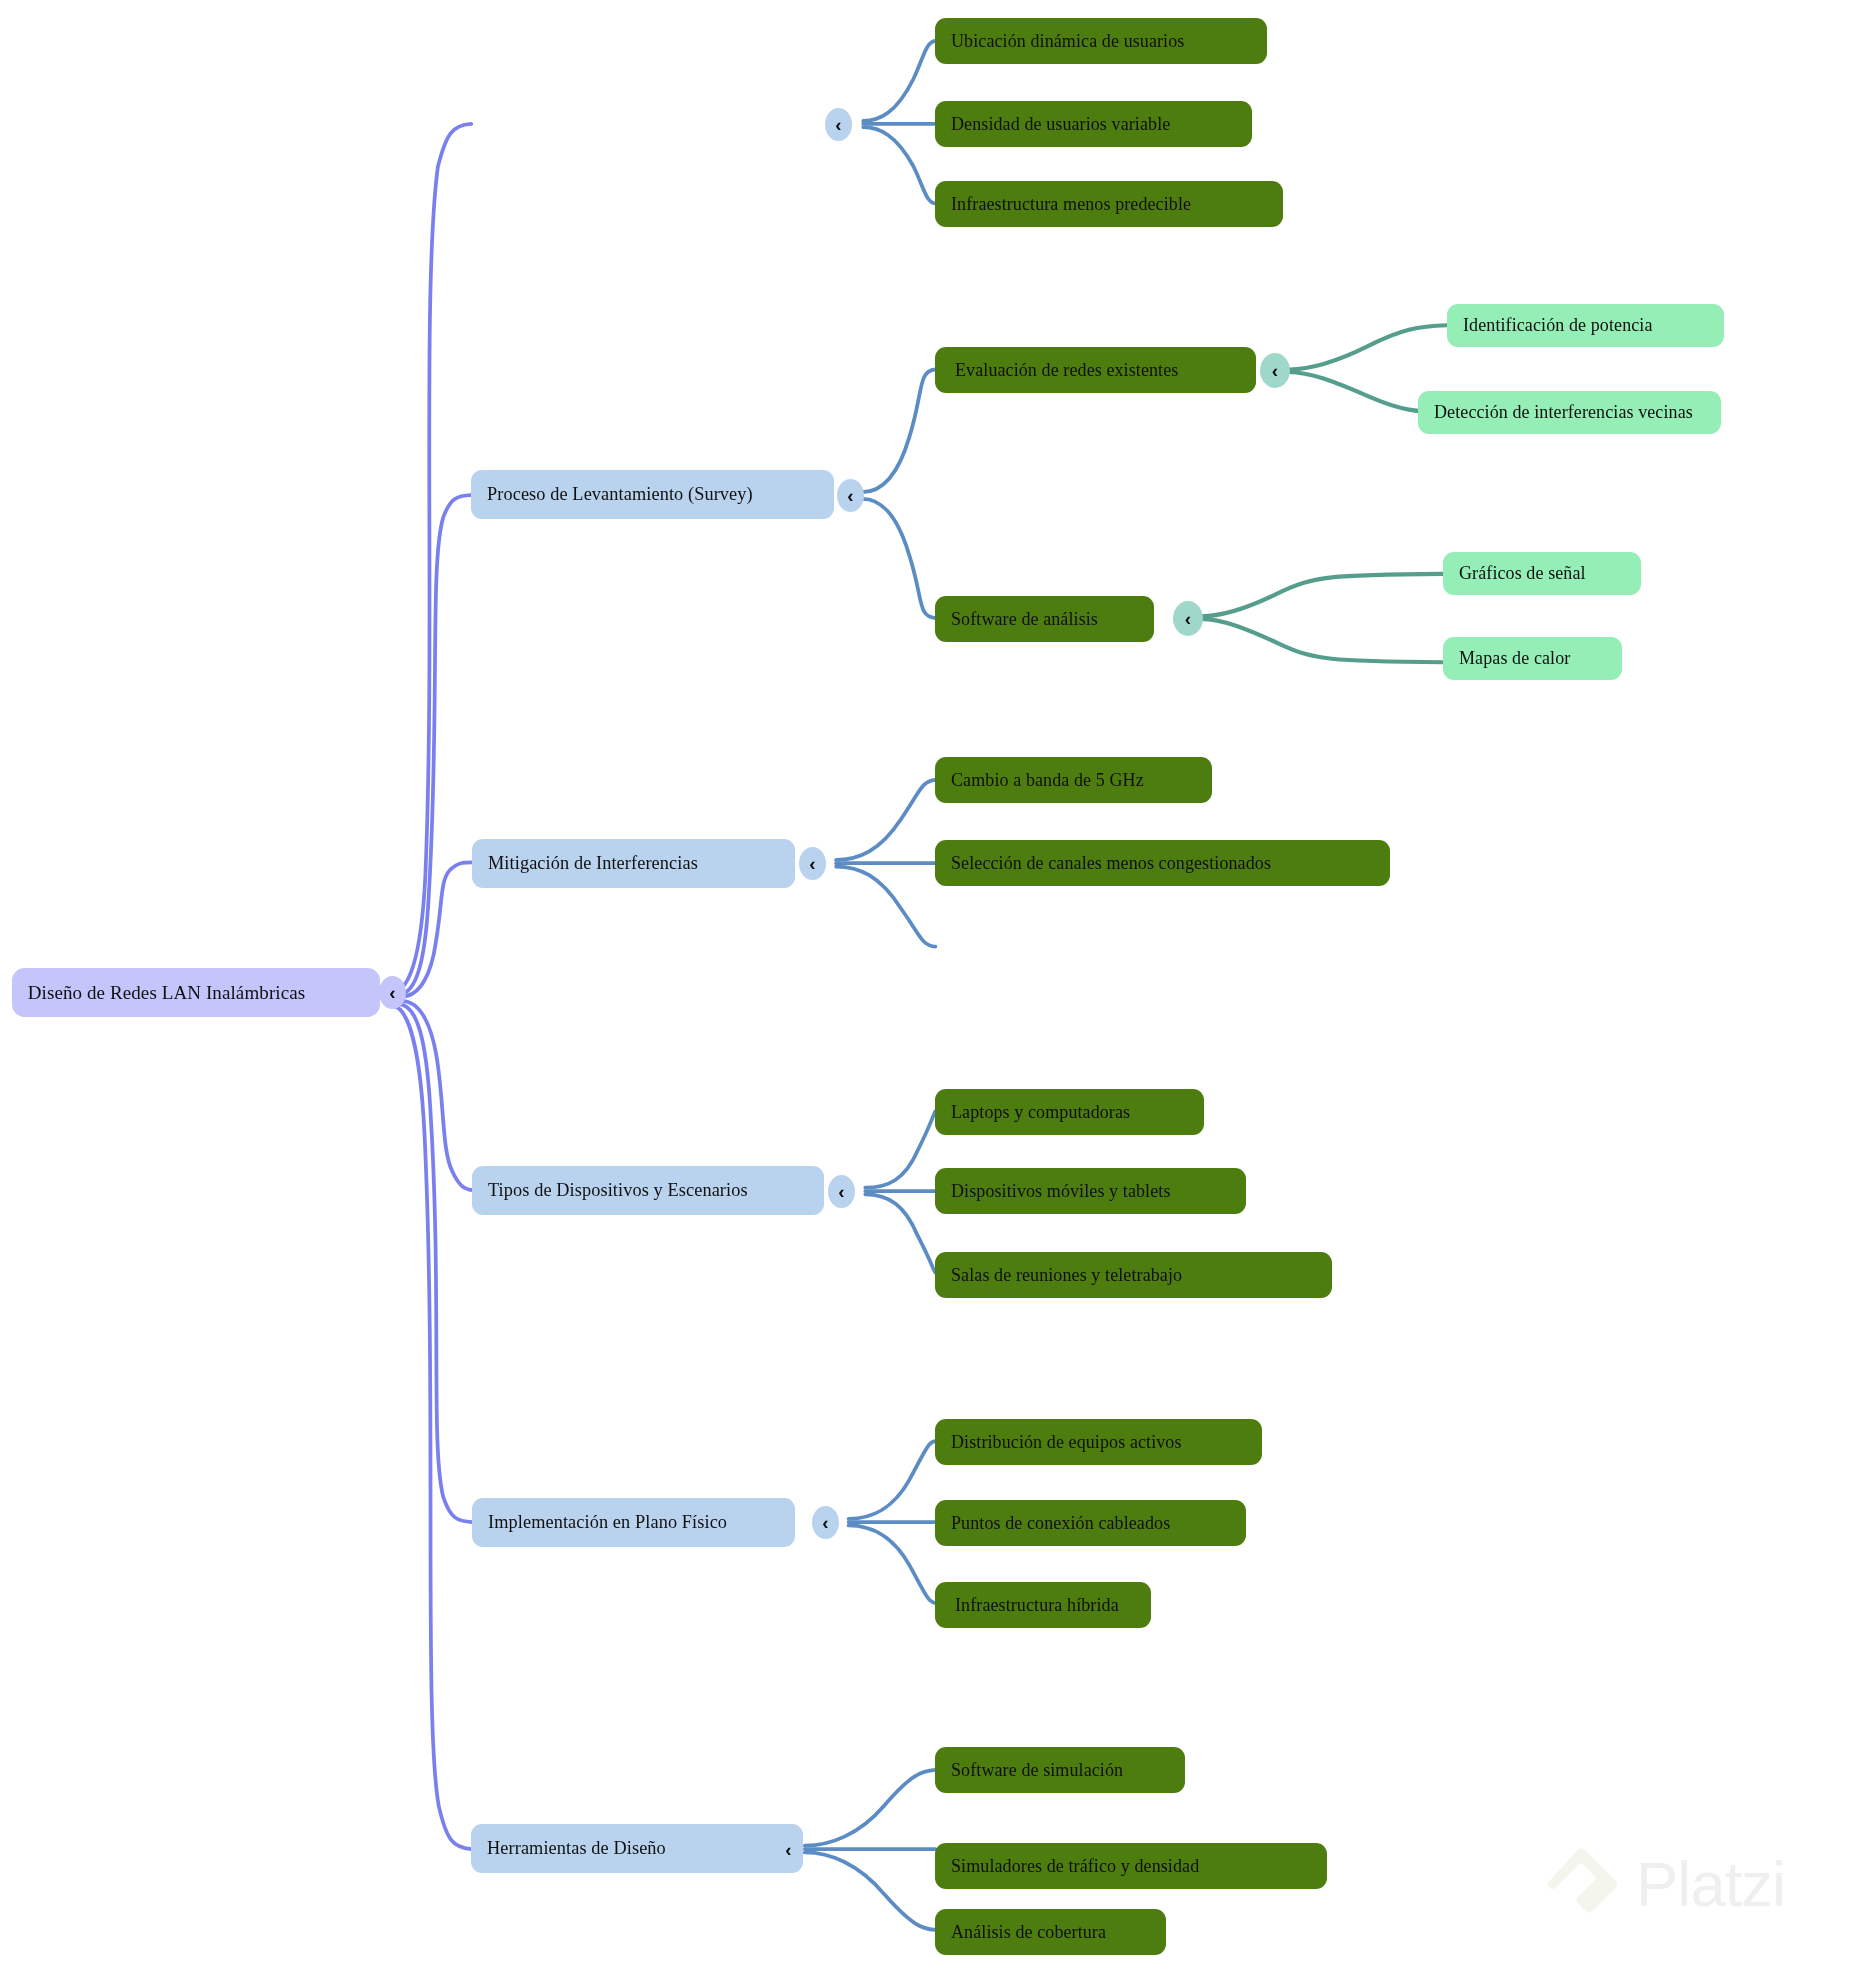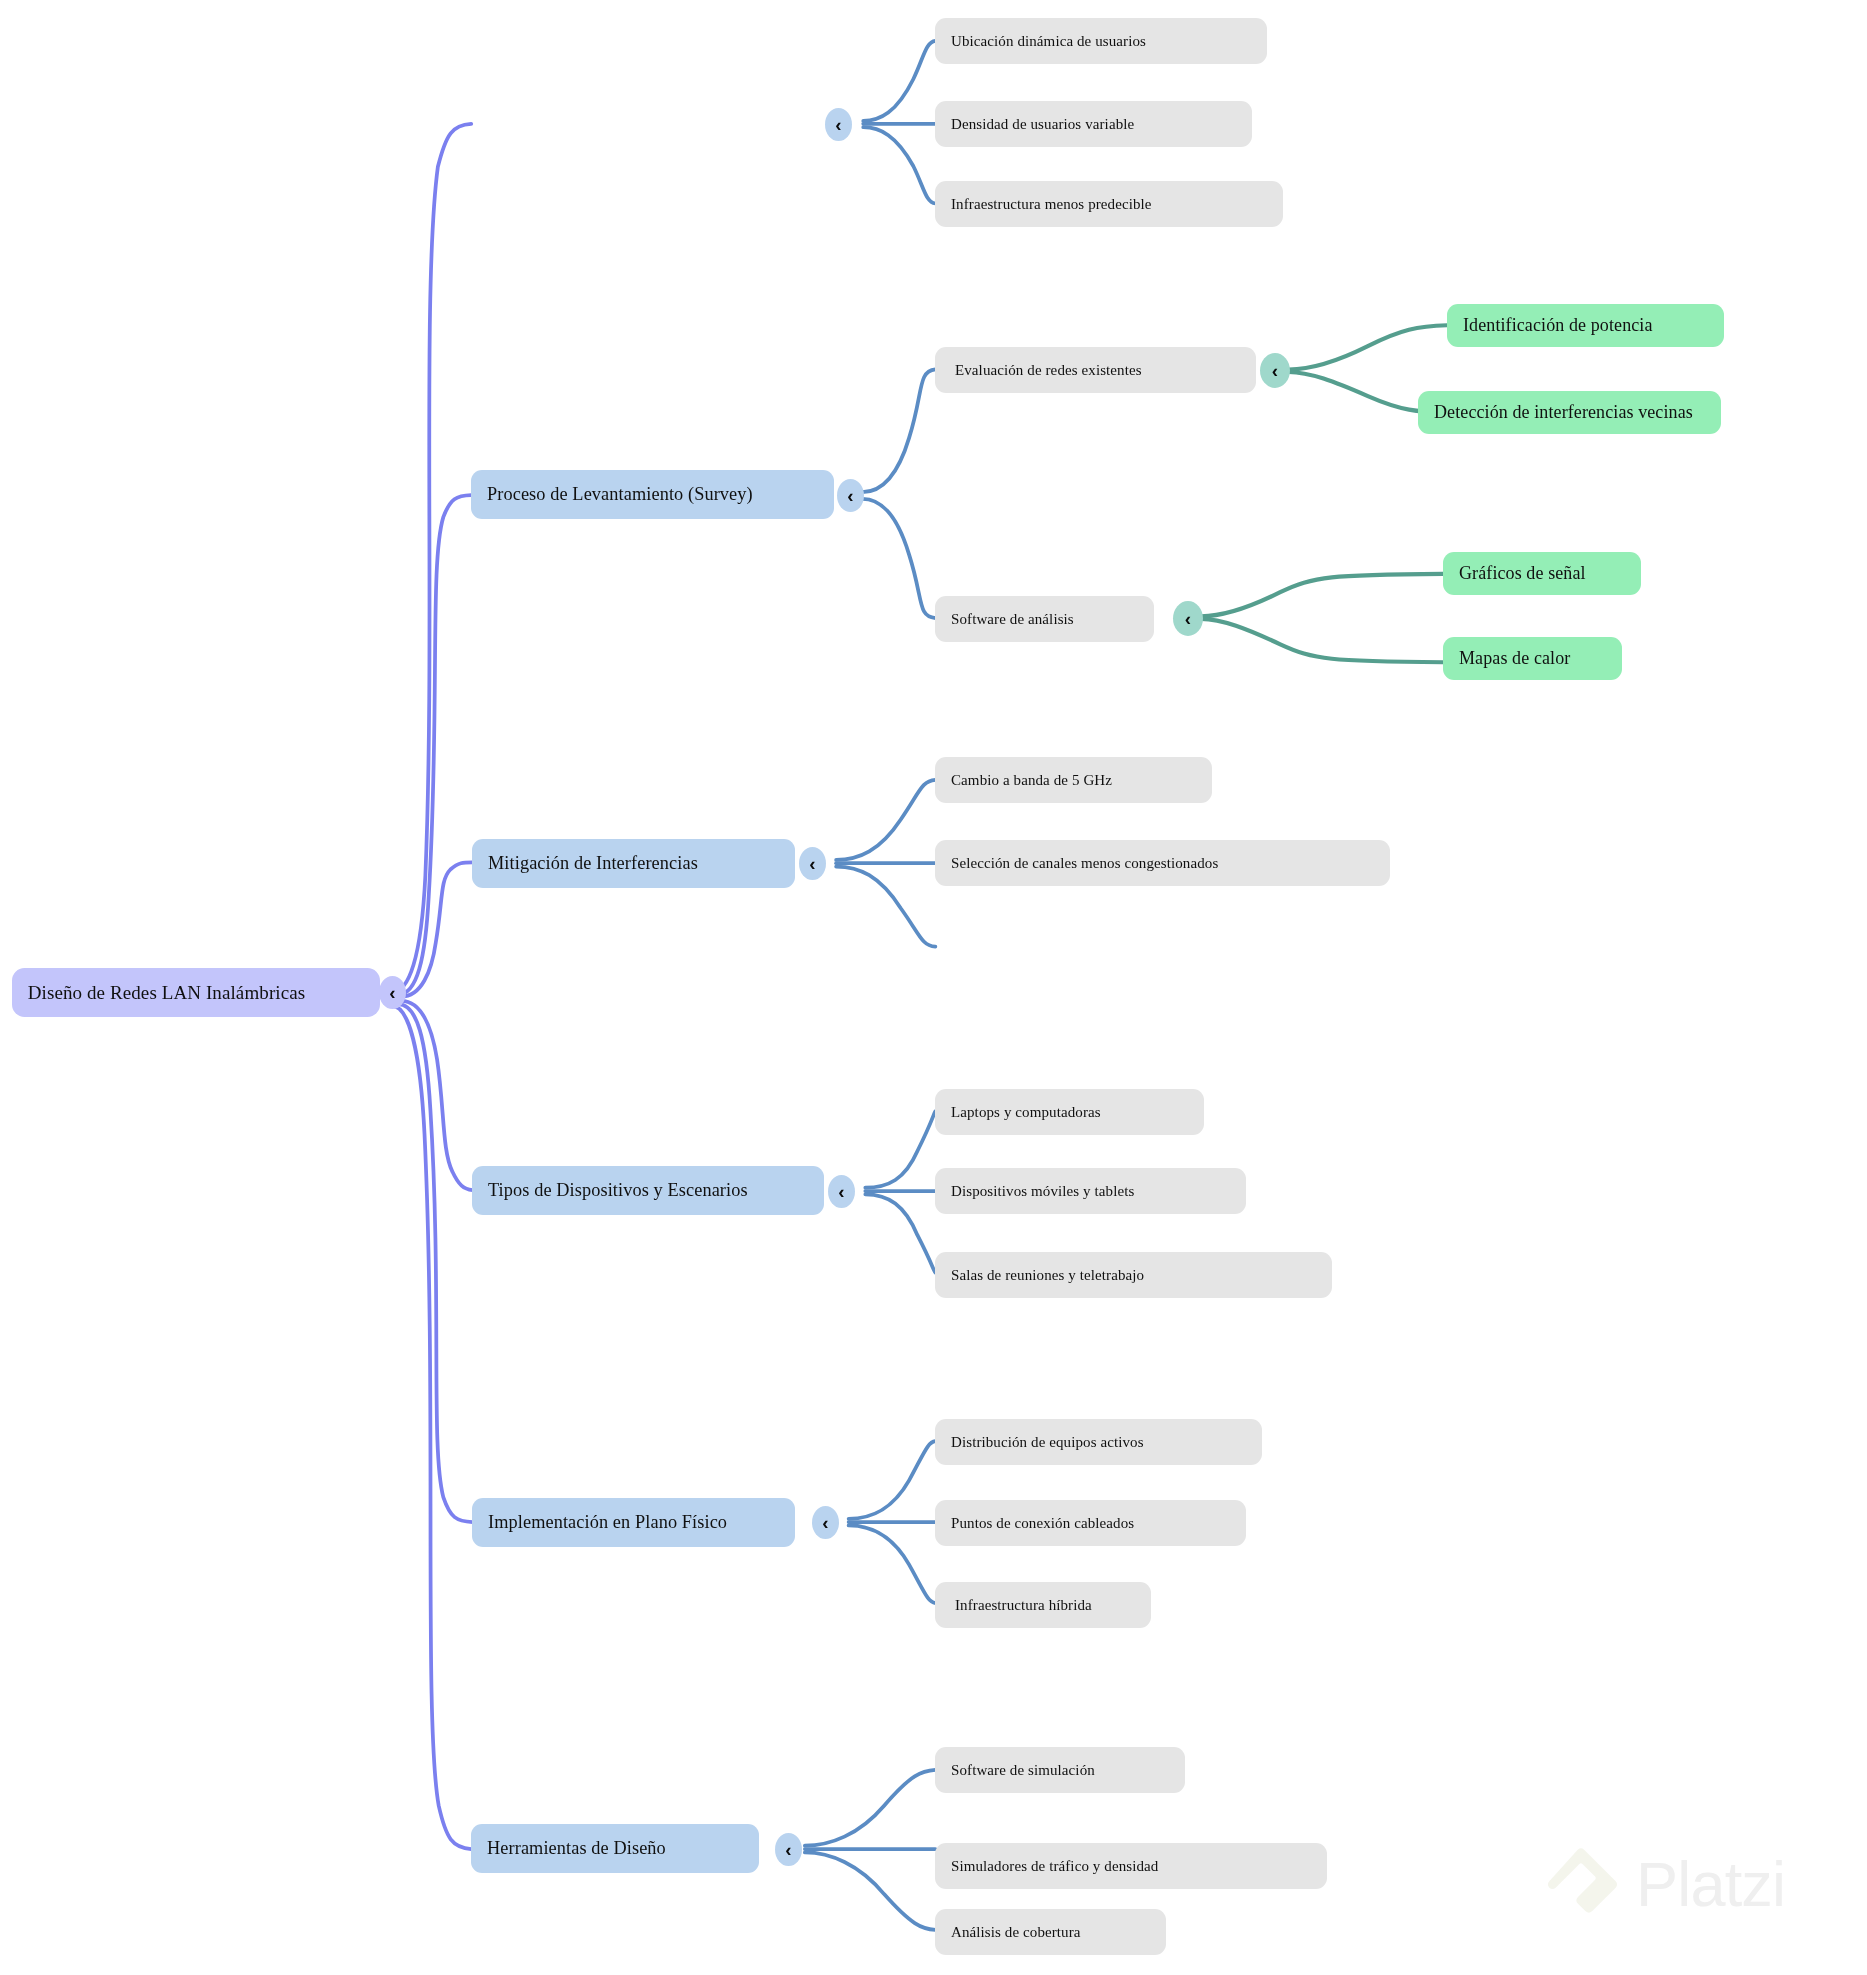--- a/index.html
+++ b/index.html
@@ -51,22 +51,22 @@
     border-radius: 12.5px;
     font-size: 19px;
     height: 49px;
   }
   .node.lvl1 {
     background: #b9d3ef;
     font-size: 18.3px;
     height: 49px;
   }
   .node.lvl2 {
-    background: #e5e5e5;
-    font-size: 15px;
+    background: #4d7c0f;
+    font-size: 18px;
     height: 46px;
   }
   .node.lvl3 {
     background: #94eeb6;
     font-size: 18px;
     height: 43px;
   }
 
   
   .toggle {
@@ -268,21 +268,21 @@
   <div class="node lvl2" style="left:935px; top:1419px; width:327px;">
     <span>Distribución de equipos activos</span>
   </div>
   <div class="node lvl2" style="left:935px; top:1500px; width:311px;">
     <span>Puntos de conexión cableados</span>
   </div>
   <div class="node lvl2" style="left:935px; top:1582px; width:216px;padding-left:20px;">
     <span>Infraestructura híbrida</span>
   </div>
 
-  <div class="node lvl1" style="left:471px; top:1824px; width:288px;">
+  <div class="node lvl1" style="left:471px; top:1824px; width:332px;">
     <span>Herramientas de Diseño</span>
   </div>
   <div class="toggle t-blue" style="left:775px; top:1833px;">
     <span>‹</span>
   </div>
 
   <div class="node lvl2" style="left:935px; top:1747px; width:250px;">
     <span>Software de simulación</span>
   </div>
   <div class="node lvl2" style="left:935px; top:1827px; width:392px;margin-top:16px;">

